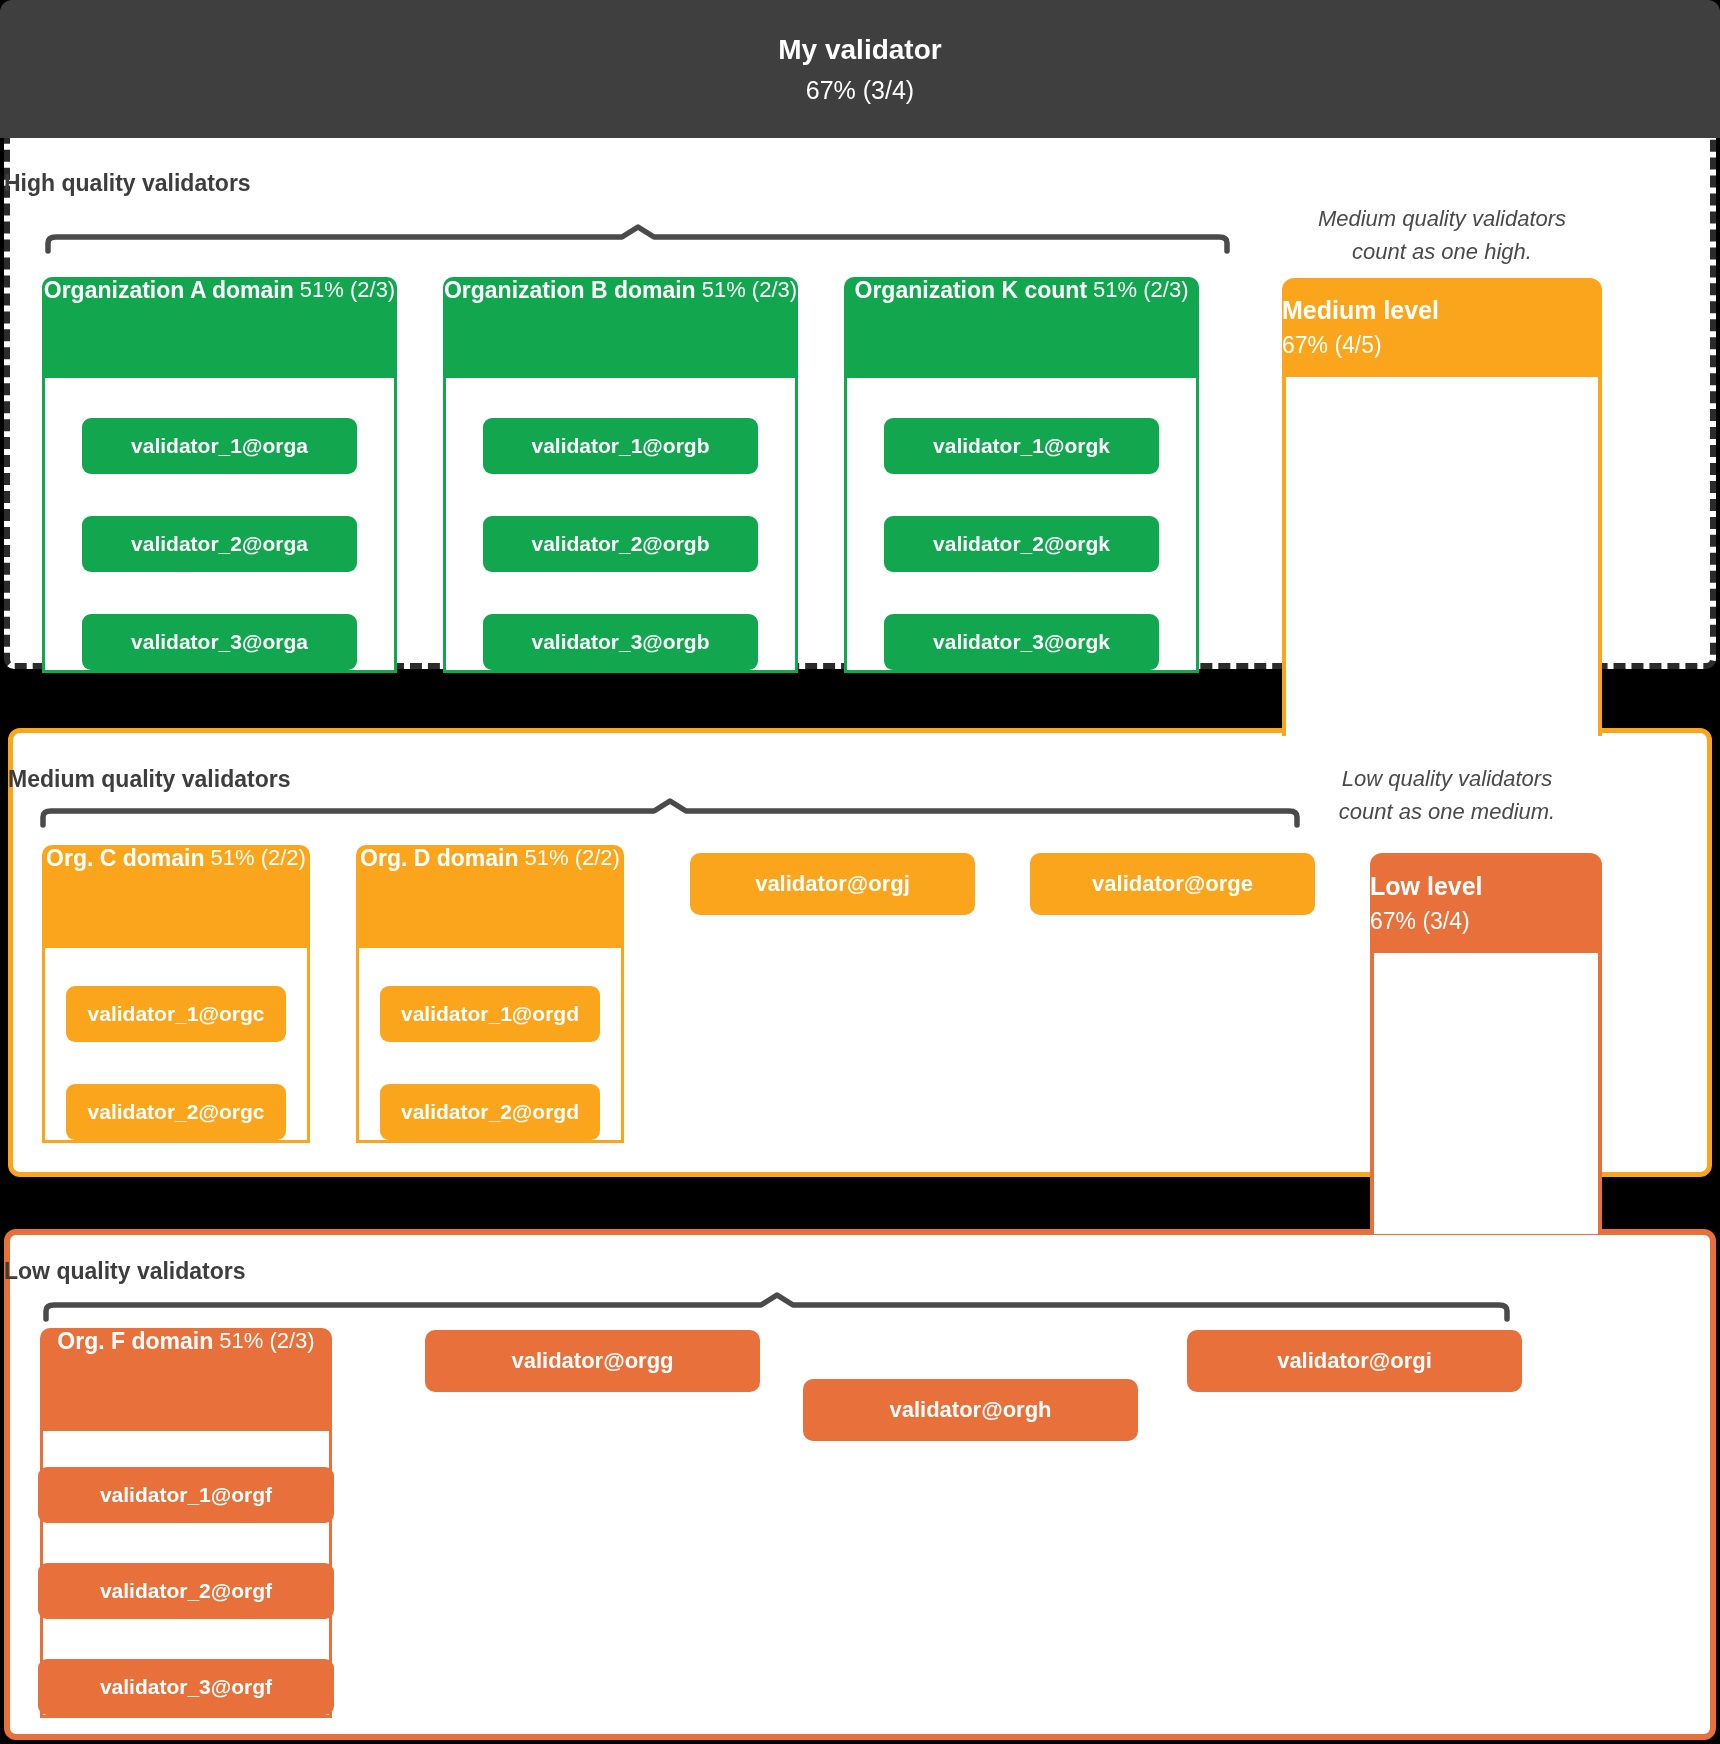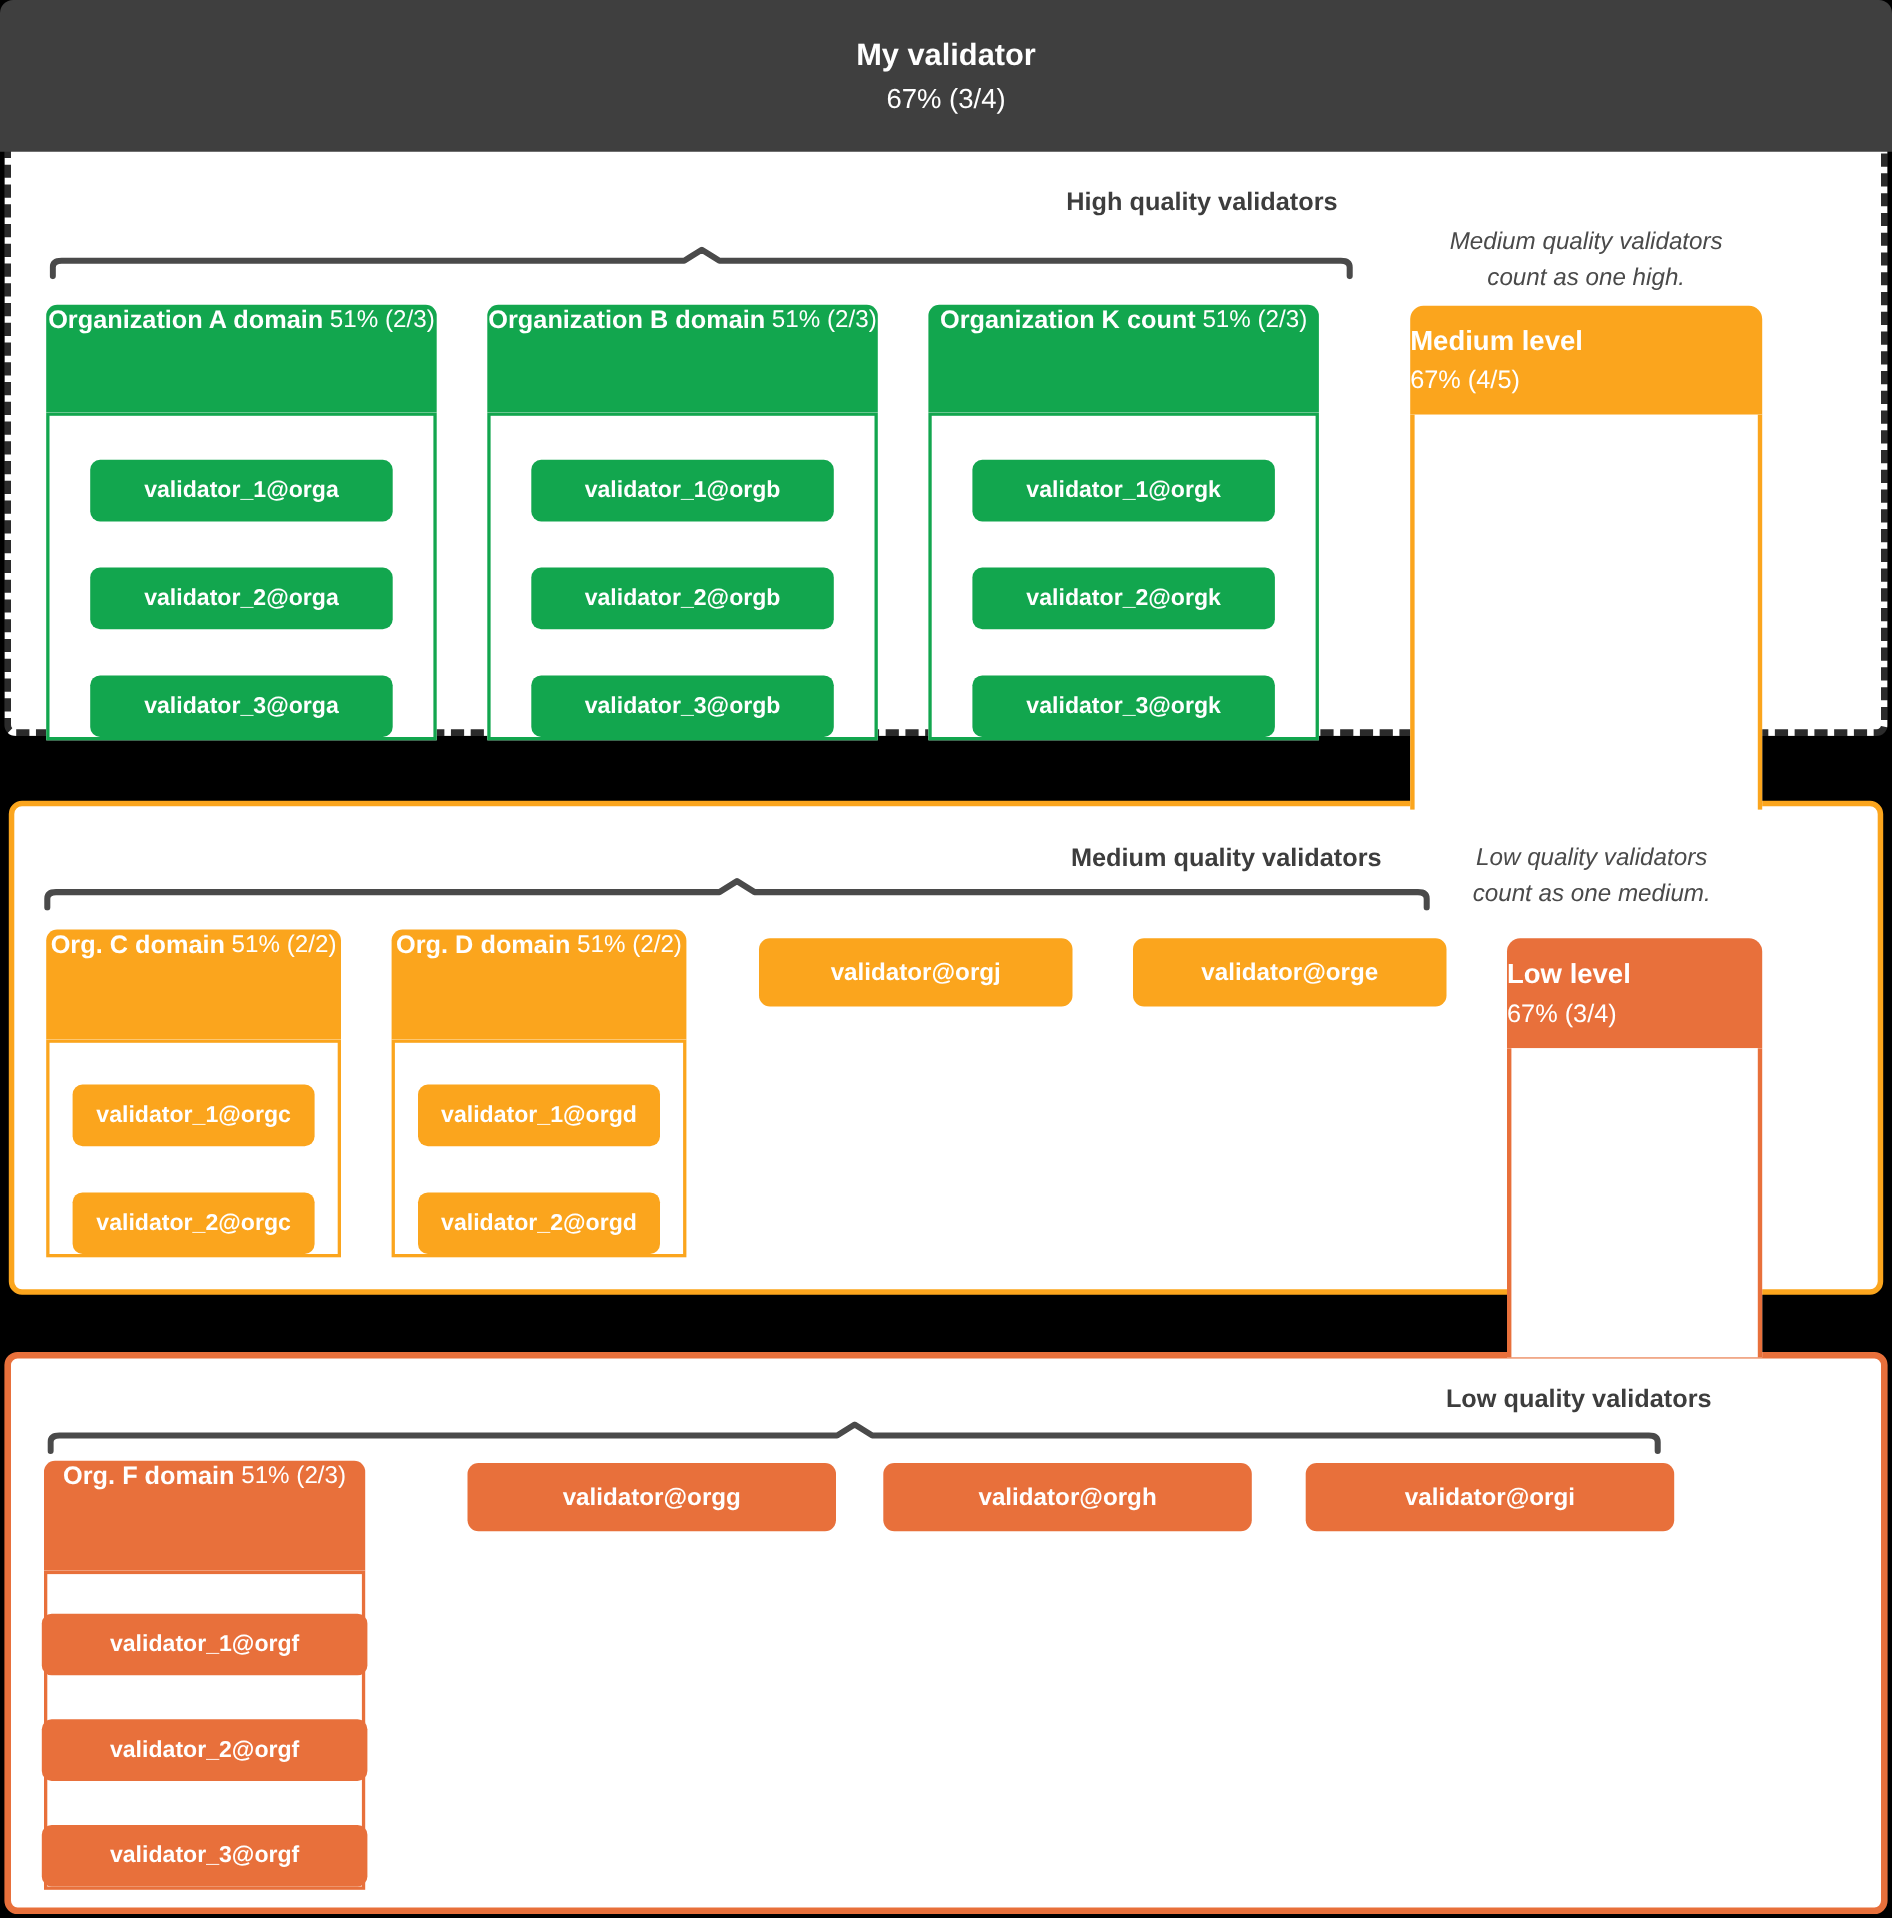--- a/index.html
+++ b/index.html
@@ -13,21 +13,21 @@
     z-index:6;border-radius:12px 12px 0 0;display:flex;flex-direction:column;
     align-items:center;justify-content:center;gap:10px;color:#fff;
   }
   .topbar-title{font-weight:bold;font-size:28px;}
   .topbar-threshold{font-size:25px;}
   
   .section{position:absolute;background:#fff;box-sizing:border-box;}
   #high{left:4px;top:126px;width:1712px;height:543px;border:6px dashed #2B2B2B;border-radius:10px;z-index:1;}
   #medium{left:8px;top:728px;width:1704px;height:449px;border:5px solid #FBA51D;border-radius:12px;z-index:1;}
   #low{left:4px;top:1229px;width:1712px;height:511px;border:6px solid #E8703B;border-radius:12px;z-index:1;}
-  .tier-heading{position:absolute;z-index:2;text-align:right;font-weight:bold;font-size:23px;color:#3D3D3D;}
+  .tier-heading{position:absolute;z-index:2;text-align:left;font-weight:bold;font-size:23px;color:#3D3D3D;}
   #high-heading{left:4px;top:170px;width:1212px;}
   #medium-heading{left:8px;top:766px;width:1248px;}
   #low-heading{left:4px;top:1258px;width:1552px;}
   .brace{position:absolute;z-index:2;}
   #brace-high{left:45px;top:224px;}
   #brace-medium{left:40px;top:798px;}
   #brace-low{left:43px;top:1292px;}
   .note{
     position:absolute;z-index:2;font-style:italic;font-size:22px;color:#4A4A4A;
     text-align:center;line-height:33px;
@@ -66,21 +66,21 @@
   .low-org .org-body{border:3px solid #E8703B;padding-top:18px;gap:22px;}
   .low-org .pill{width:296px;height:56px;font-size:21px;background:#E8703B;}
   
   .standalone{
     position:absolute;z-index:2;color:#fff;font-weight:bold;font-size:22px;
     display:flex;align-items:center;justify-content:center;border-radius:10px;
   }
   #pill-orgj{left:690px;top:853px;width:285px;height:62px;}
   #pill-orge{left:1030px;top:853px;width:285px;height:62px;}
   #pill-orgg{left:425px;top:1330px;width:335px;height:62px;}
-  #pill-orgh{left:803px;top:1330px;width:335px;height:62px;}
+  #pill-orgh{left:803px;top:1379px;width:335px;height:62px;}
   #pill-orgi{left:1187px;top:1330px;width:335px;height:62px;}
   
   .connector{position:absolute;z-index:3;display:flex;flex-direction:column;box-sizing:border-box;}
   .connector-header{
     color:#fff;text-align:left;border-radius:12px 12px 0 0;display:flex;
     flex-direction:column;justify-content:center;gap:7px;flex:none;
   }
   .connector-title{font-weight:bold;font-size:25px;}
   .connector-threshold{font-size:23px;}
   .connector-body{flex:1;background:#fff;box-sizing:border-box;}

